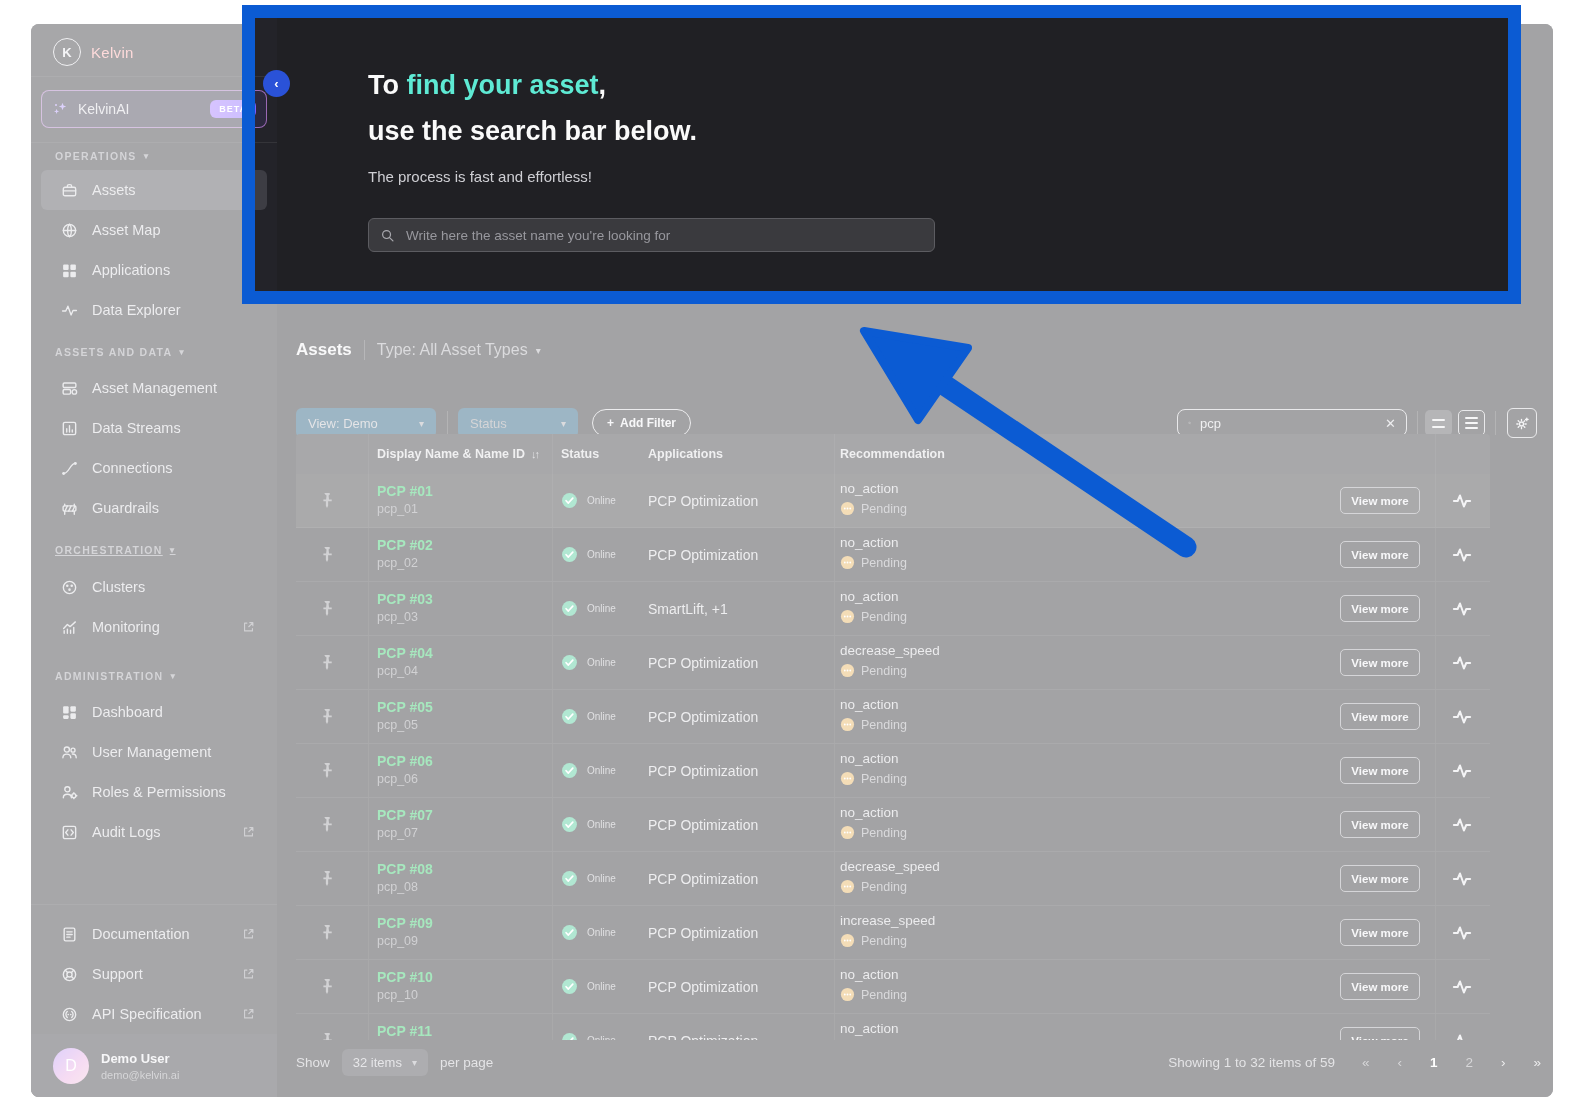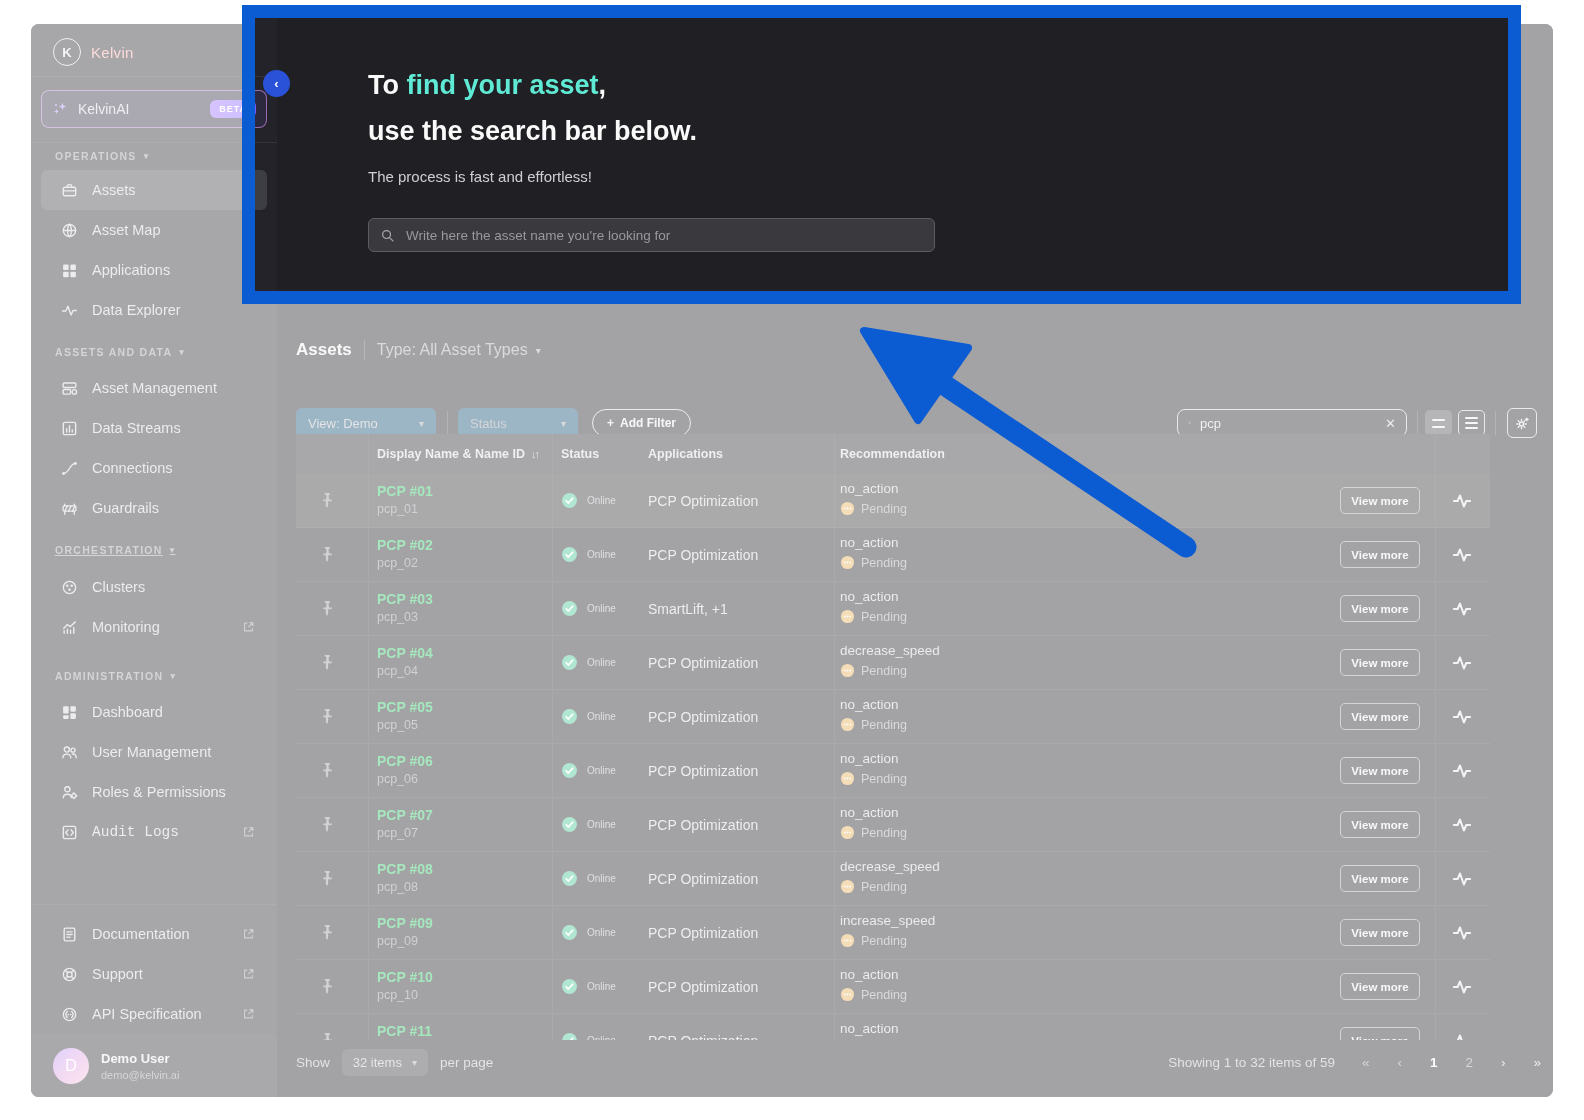--- a/index.html
+++ b/index.html
@@ -332,21 +332,21 @@
               <svg viewBox="0 0 16 16" fill="none" stroke="currentColor" stroke-width="1.3" stroke-linecap="round" stroke-linejoin="round">
                 <circle cx="6" cy="5" r="2.4"></circle>
                 <path d="M2.2 13c0-4.4 7.6-4.4 7.6 0"></path>
                 <circle cx="12.1" cy="11" r="1.9"></circle>
                 <path d="M12.1 8.2v1M12.1 12.8v1M9.3 11h1M13.9 11h1"></path>
               </svg>
             </span>
     <span class="lbl">Roles &amp; Permissions</span>
   </div>
 
-  <div class="nav-item" style="top: 788px; font-family: Liberation Mono, monospace;">
+  <div class="nav-item" style="top: 788px;">
     <span class="ic">
               <svg viewBox="0 0 16 16" fill="none" stroke="currentColor" stroke-width="1.3" stroke-linecap="round" stroke-linejoin="round">
                 <rect x="2.2" y="2.2" width="11.6" height="11.6" rx="1.5"></rect>
                 <path d="M6.5 5.5L4.4 8l2.1 2.5M9.5 5.5L11.6 8l-2.1 2.5"></path>
               </svg>
             </span>
     <span class="lbl">Audit Logs</span>
   <span class="ic ext">
               <svg viewBox="0 0 16 16" fill="none" stroke="currentColor" stroke-width="1.3" stroke-linecap="round" stroke-linejoin="round">
                 <path d="M6.2 3.5H3.5v9h9V9.8"></path>

